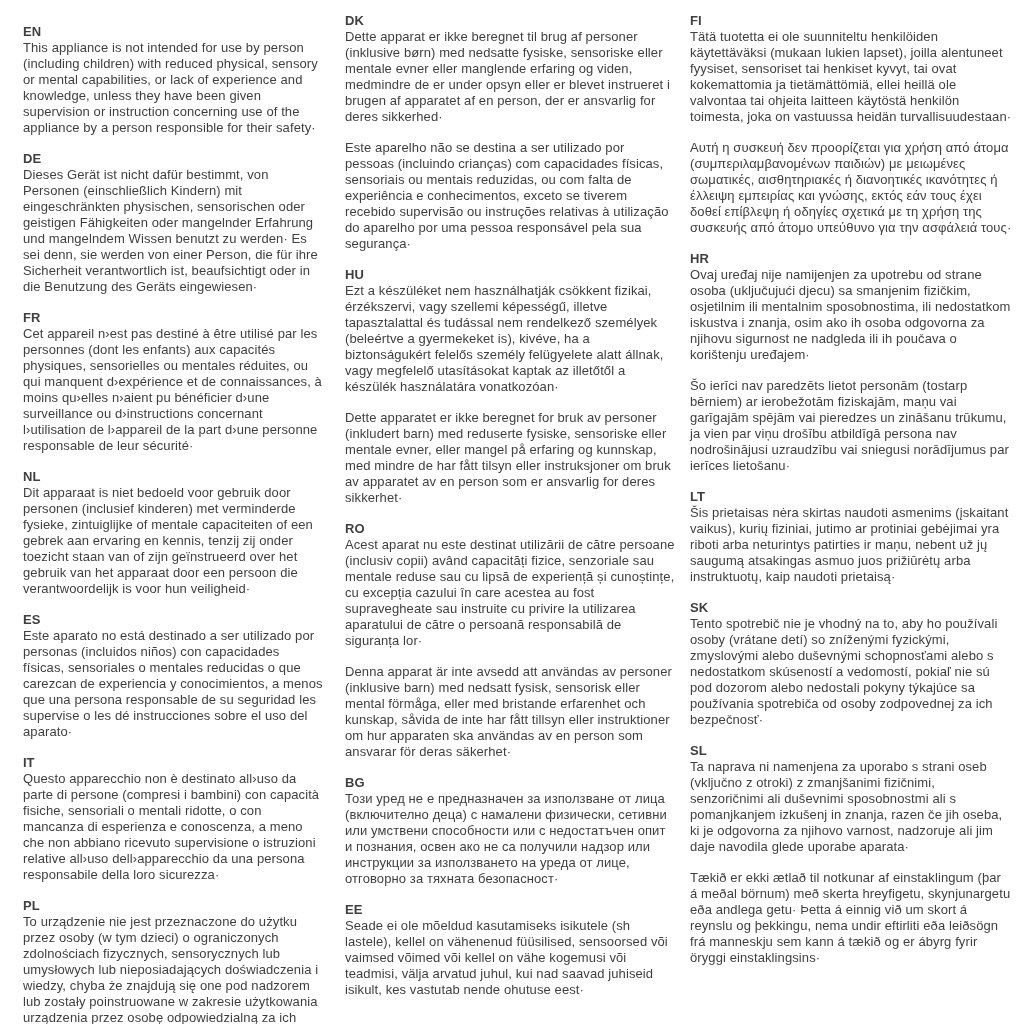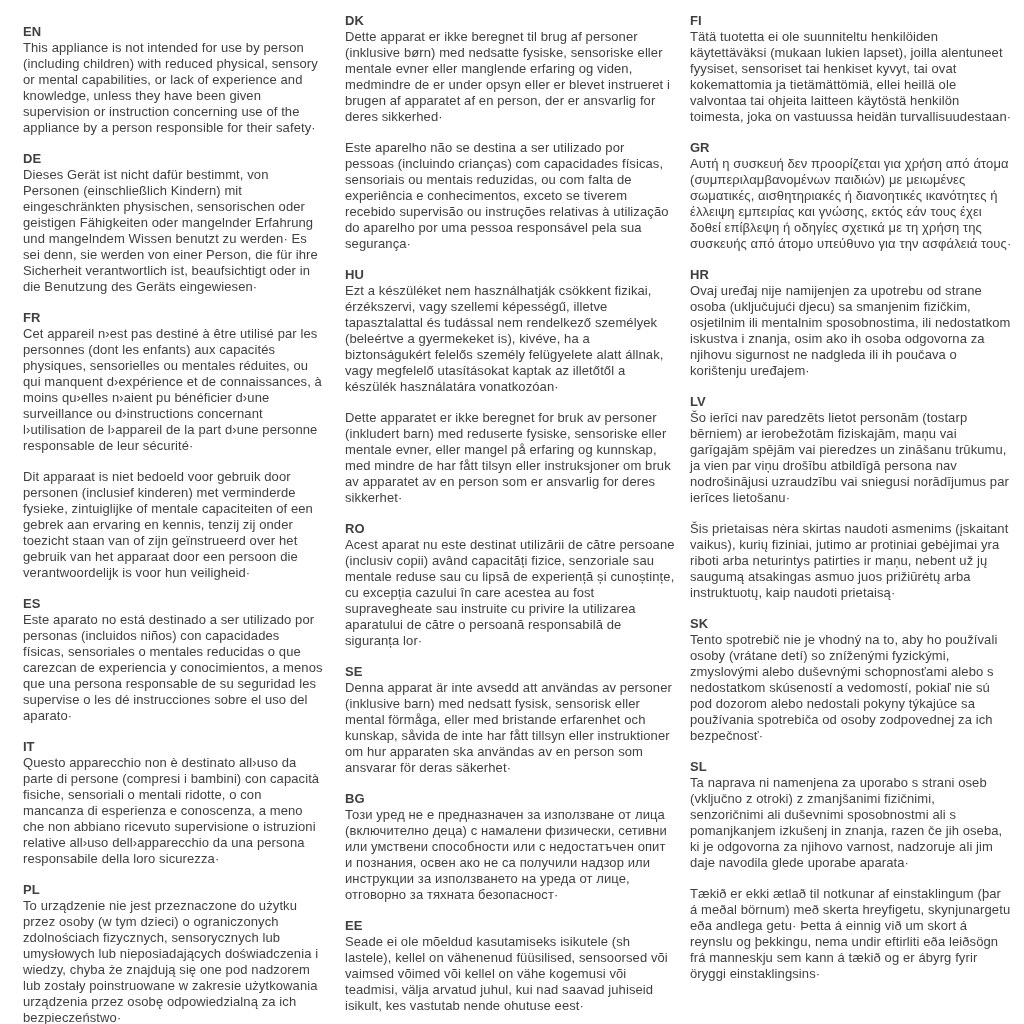--- a/index.html
+++ b/index.html
@@ -58,20 +58,21 @@
     <h2 class="lang-code">DE</h2>
     <p class="lang-text">Dieses Gerät ist nicht dafür bestimmt, von Personen (einschließlich Kindern) mit eingeschränkten physischen, sensorischen oder geistigen Fähigkeiten oder mangelnder Erfahrung und mangelndem Wissen benutzt zu werden· Es sei denn, sie werden von einer Person, die für ihre Sicherheit verantwortlich ist, beaufsichtigt oder in die Benutzung des Geräts eingewiesen·</p>
   </section>
 
   <section class="lang-section">
     <h2 class="lang-code">FR</h2>
     <p class="lang-text">Cet appareil n›est pas destiné à être utilisé par les personnes (dont les enfants) aux capacités physiques, sensorielles ou mentales réduites, ou qui manquent d›expérience et de connaissances, à moins qu›elles n›aient pu bénéficier d›une surveillance ou d›instructions concernant l›utilisation de l›appareil de la part d›une personne responsable de leur sécurité·</p>
   </section>
 
   <section class="lang-section">
+    <h2 class="lang-code">NL</h2>
     <p class="lang-text">Dit apparaat is niet bedoeld voor gebruik door personen (inclusief kinderen) met verminderde fysieke, zintuiglijke of mentale capaciteiten of een gebrek aan ervaring en kennis, tenzij zij onder toezicht staan van of zijn geïnstrueerd over het gebruik van het apparaat door een persoon die verantwoordelijk is voor hun veiligheid·</p>
   </section>
 
   <section class="lang-section">
     <h2 class="lang-code">ES</h2>
     <p class="lang-text">Este aparato no está destinado a ser utilizado por personas (incluidos niños) con capacidades físicas, sensoriales o mentales reducidas o que carezcan de experiencia y conocimientos, a menos que una persona responsable de su seguridad les supervise o les dé instrucciones sobre el uso del aparato·</p>
   </section>
 
   <section class="lang-section">
     <h2 class="lang-code">IT</h2>
@@ -102,56 +103,54 @@
   <section class="lang-section">
     <p class="lang-text">Dette apparatet er ikke beregnet for bruk av personer (inkludert barn) med reduserte fysiske, sensoriske eller mentale evner, eller mangel på erfaring og kunnskap, med mindre de har fått tilsyn eller instruksjoner om bruk av apparatet av en person som er ansvarlig for deres sikkerhet·</p>
   </section>
 
   <section class="lang-section">
     <h2 class="lang-code">RO</h2>
     <p class="lang-text">Acest aparat nu este destinat utilizării de către persoane (inclusiv copii) având capacități fizice, senzoriale sau mentale reduse sau cu lipsă de experiență și cunoștințe, cu excepția cazului în care acestea au fost supravegheate sau instruite cu privire la utilizarea aparatului de către o persoană responsabilă de siguranța lor·</p>
   </section>
 
   <section class="lang-section">
-    <h2 class="lang-code">SE</h2>
     <p class="lang-text">Denna apparat är inte avsedd att användas av personer (inklusive barn) med nedsatt fysisk, sensorisk eller mental förmåga, eller med bristande erfarenhet och kunskap, såvida de inte har fått tillsyn eller instruktioner om hur apparaten ska användas av en person som ansvarar för deras säkerhet·</p>
   </section>
 
   <section class="lang-section">
     <h2 class="lang-code">BG</h2>
     <p class="lang-text">Този уред не е предназначен за използване от лица (включително деца) с намалени физически, сетивни или умствени способности или с недостатъчен опит и познания, освен ако не са получили надзор или инструкции за използването на уреда от лице, отговорно за тяхната безопасност·</p>
   </section>
 
   <section class="lang-section">
     <h2 class="lang-code">EE</h2>
     <p class="lang-text">Seade ei ole mõeldud kasutamiseks isikutele (sh lastele), kellel on vähenenud füüsilised, sensoorsed või vaimsed võimed või kellel on vähe kogemusi või teadmisi, välja arvatud juhul, kui nad saavad juhiseid isikult, kes vastutab nende ohutuse eest·</p>
   </section>
 </div>
   <div class="col col-3">
   <section class="lang-section">
     <h2 class="lang-code">FI</h2>
     <p class="lang-text">Tätä tuotetta ei ole suunniteltu henkilöiden käytettäväksi (mukaan lukien lapset), joilla alentuneet fyysiset, sensoriset tai henkiset kyvyt, tai ovat kokemattomia ja tietämättömiä, ellei heillä ole valvontaa tai ohjeita laitteen käytöstä henkilön toimesta, joka on vastuussa heidän turvallisuudestaan·</p>
   </section>
 
   <section class="lang-section">
-    <h2 class="lang-code">GR</h2>
     <p class="lang-text">Αυτή η συσκευή δεν προορίζεται για χρήση από άτομα (συμπεριλαμβανομένων παιδιών) με μειωμένες σωματικές, αισθητηριακές ή διανοητικές ικανότητες ή έλλειψη εμπειρίας και γνώσης, εκτός εάν τους έχει δοθεί επίβλεψη ή οδηγίες σχετικά με τη χρήση της συσκευής από άτομο υπεύθυνο για την ασφάλειά τους·</p>
   </section>
 
   <section class="lang-section">
     <h2 class="lang-code">HR</h2>
     <p class="lang-text">Ovaj uređaj nije namijenjen za upotrebu od strane osoba (uključujući djecu) sa smanjenim fizičkim, osjetilnim ili mentalnim sposobnostima, ili nedostatkom iskustva i znanja, osim ako ih osoba odgovorna za njihovu sigurnost ne nadgleda ili ih poučava o korištenju uređajem·</p>
   </section>
 
   <section class="lang-section">
-    <h2 class="lang-code">LV</h2>
     <p class="lang-text">Šo ierīci nav paredzēts lietot personām (tostarp bērniem) ar ierobežotām fiziskajām, maņu vai garīgajām spējām vai pieredzes un zināšanu trūkumu, ja vien par viņu drošību atbildīgā persona nav nodrošinājusi uzraudzību vai sniegusi norādījumus par ierīces lietošanu·</p>
   </section>
 
   <section class="lang-section">
+    <h2 class="lang-code">LT</h2>
     <p class="lang-text">Šis prietaisas nėra skirtas naudoti asmenims (įskaitant vaikus), kurių fiziniai, jutimo ar protiniai gebėjimai yra riboti arba neturintys patirties ir maņu, nebent už jų saugumą atsakingas asmuo juos prižiūrėtų arba instruktuotų, kaip naudoti prietaisą·</p>
   </section>
 
   <section class="lang-section">
     <h2 class="lang-code">SK</h2>
     <p class="lang-text">Tento spotrebič nie je vhodný na to, aby ho používali osoby (vrátane detí) so zníženými fyzickými, zmyslovými alebo duševnými schopnosťami alebo s nedostatkom skúseností a vedomostí, pokiaľ nie sú pod dozorom alebo nedostali pokyny týkajúce sa používania spotrebiča od osoby zodpovednej za ich bezpečnosť·</p>
   </section>
 
   <section class="lang-section">
     <h2 class="lang-code">SL</h2>

